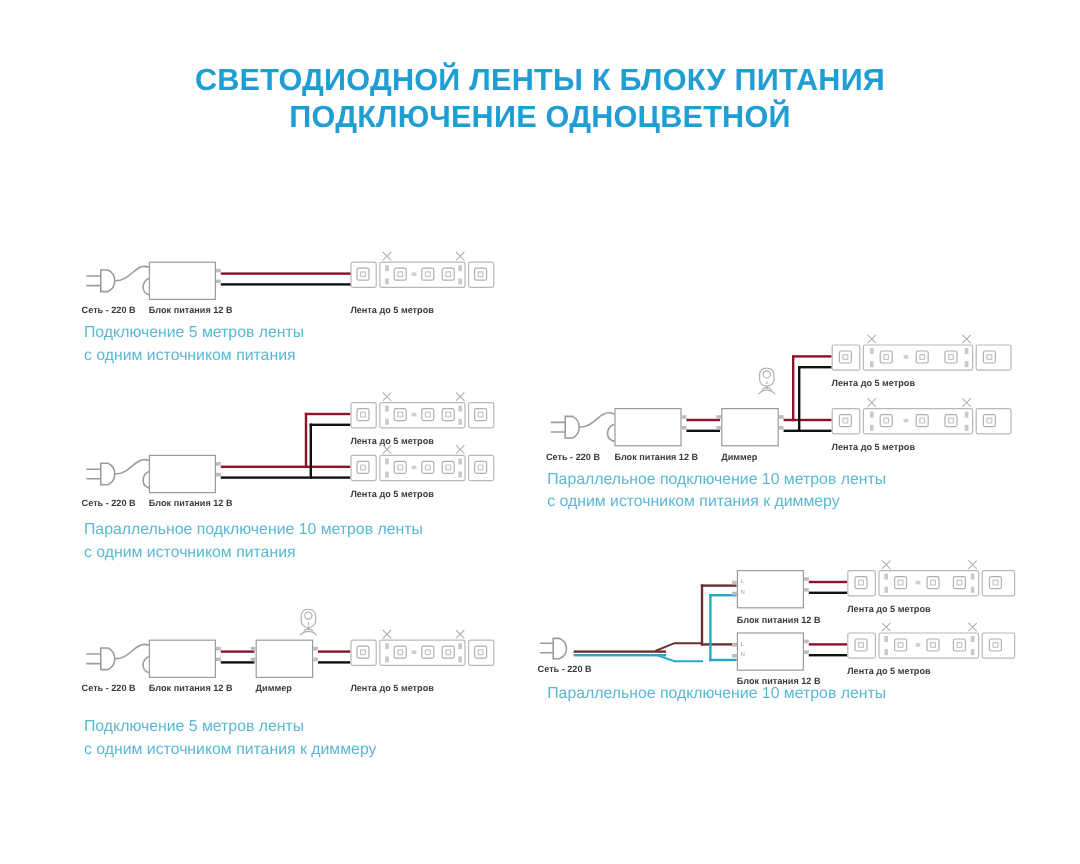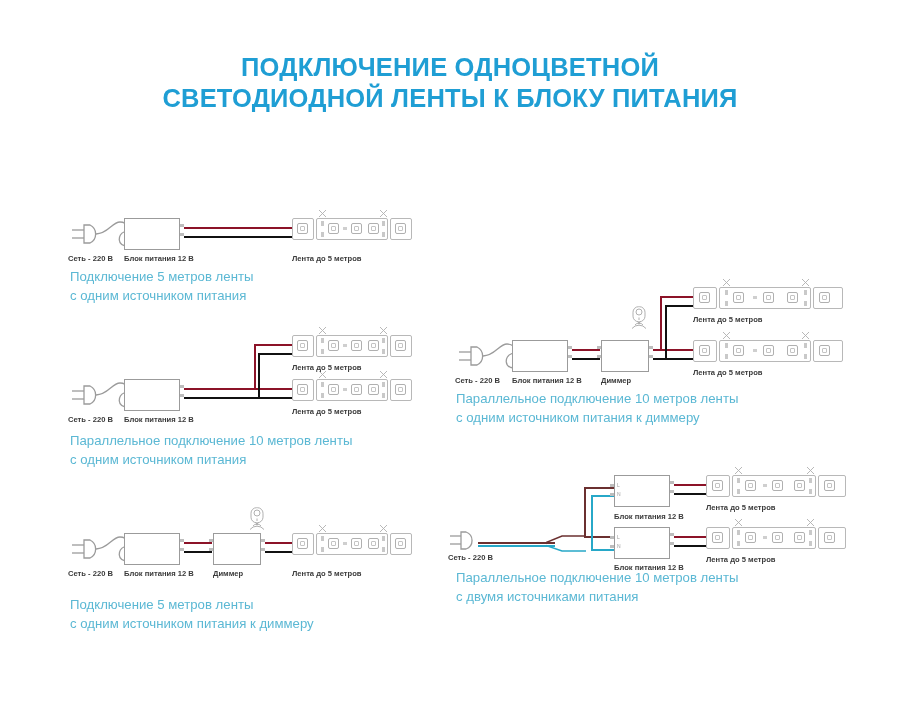--- a/index.html
+++ b/index.html
@@ -79,22 +79,22 @@
 
   
   .remote{position:absolute;}
 </style>
 </head>
 <body>
 
 <div id="stage">
 
   <div class="title">
+    <div>СВЕТОДИОДНОЙ ЛЕНТЫ К БЛОКУ ПИТАНИЯ</div>
     <div>ПОДКЛЮЧЕНИЕ ОДНОЦВЕТНОЙ</div>
-    <div>СВЕТОДИОДНОЙ ЛЕНТЫ К БЛОКУ ПИТАНИЯ</div>
   </div>
 
   <div class="diagram" style="left:0;top:0;">
 
     <svg class="plug" style="left:68px;top:218px;" width="68" height="34">
       <g fill="none" stroke="#9b9b9b" stroke-width="1.3">
         <path d="M4,12 H16"></path>
           <path d="M4,20 H16"></path>
         <path d="M16,7 h6 a10,10 0 0 1 0,18 h-6 z"></path>
         <path d="M28,16 C40,16 44,4 52,4 C60,4 62,12 56,14 C50,16 48,28 60,28 H68"></path>
@@ -510,17 +510,16 @@
           </g>
       </svg>
     </div>
 
     <div class="lbl b" style="left:448px;top:553px;">Сеть - 220 В</div>
     <div class="lbl b" style="left:614px;top:563px;">Блок питания 12 В</div>
     <div class="lbl b" style="left:706px;top:555px;">Лента до 5 метров</div>
 
     <div class="caption" style="left:456px;top:569px;">
       <div>Параллельное подключение 10 метров ленты</div>
-      <div>с двумя источниками питания</div>
     </div>
   </div>
 
 </div>
 
 </body></html>

